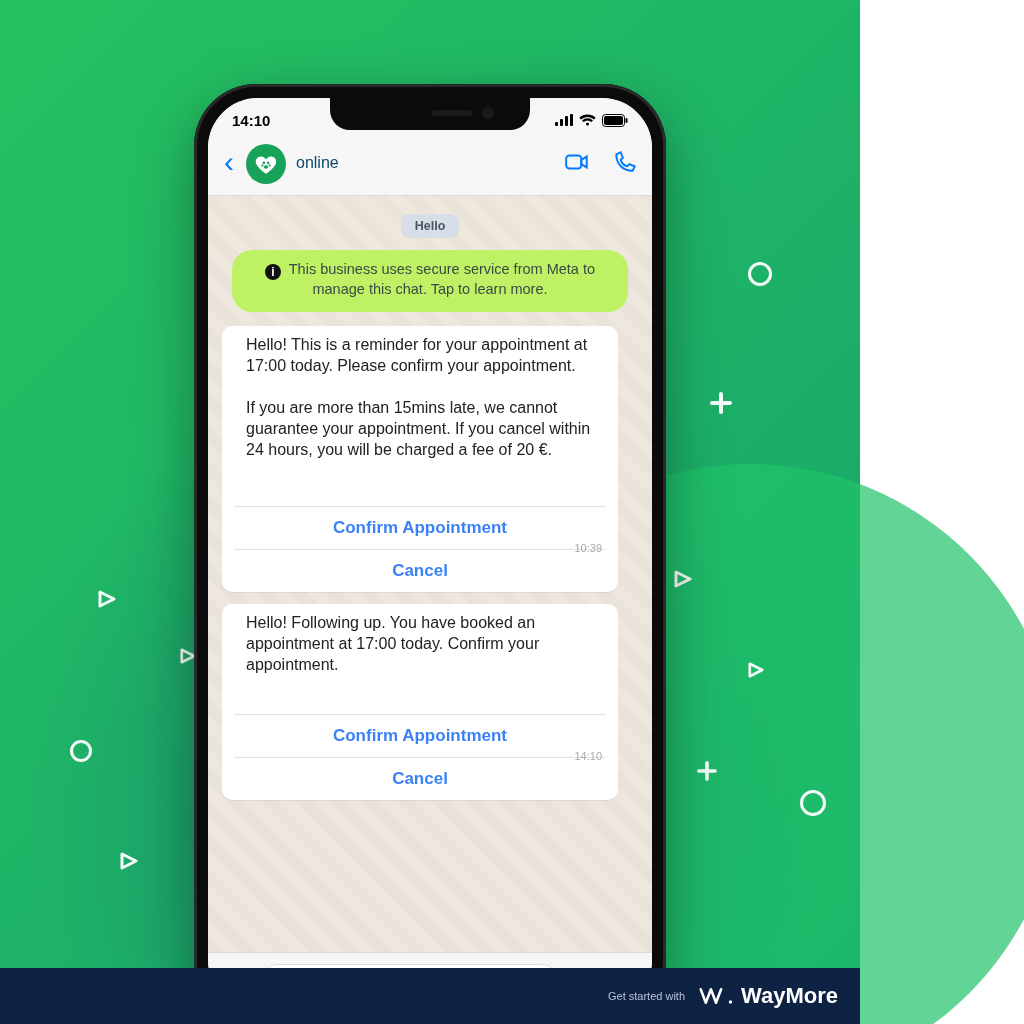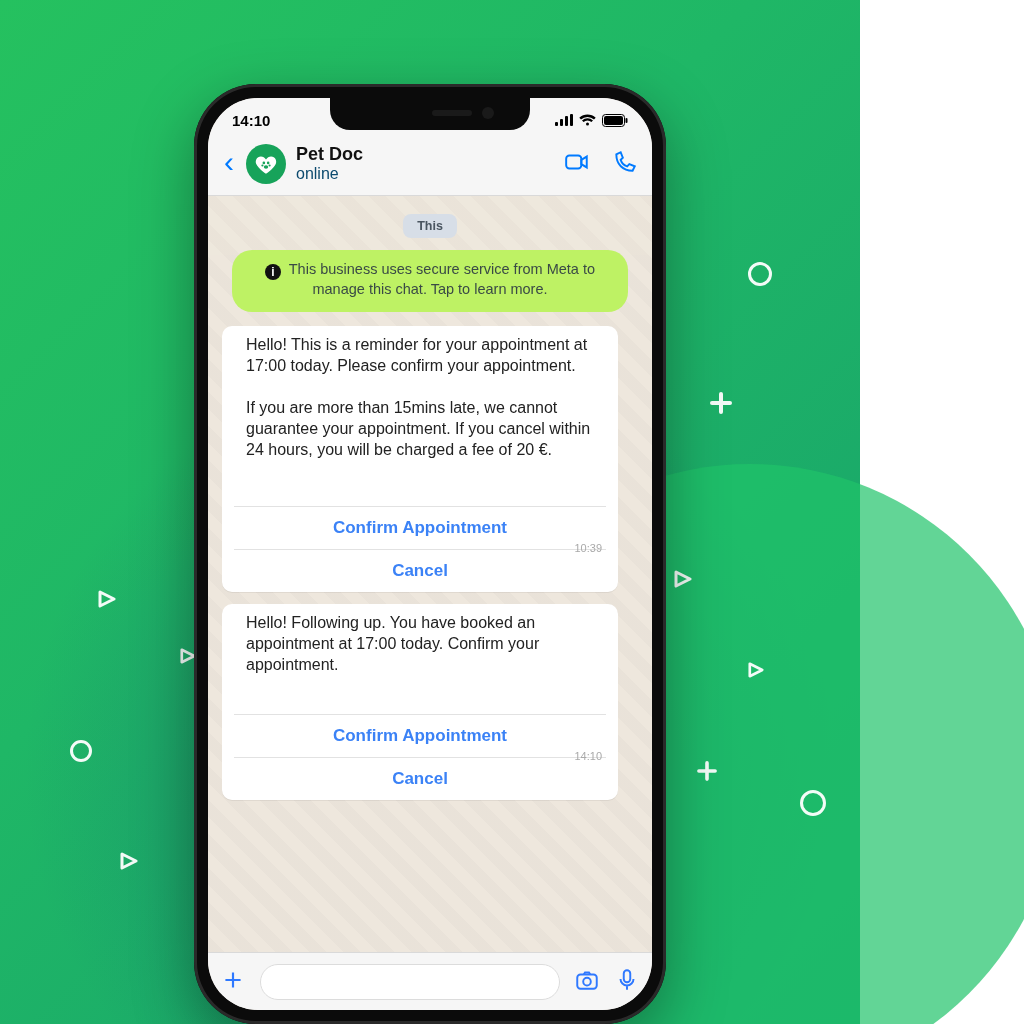--- a/index.html
+++ b/index.html
@@ -134,42 +134,41 @@
           <svg width="26" height="26" viewBox="0 0 24 24">
               <path d="M12 21s-7-4.5-9-9c-1.3-3 .5-7 4.3-7 2 0 3.4 1.1 4.7 2.8C13.3 6.1 14.7 5 16.7 5 20.5 5 22.3 9 21 12c-2 4.5-9 9-9 9z" fill="#fff"></path>
               <circle cx="10" cy="11" r="1.2" fill="#17a35a"></circle>
               <circle cx="14" cy="11" r="1.2" fill="#17a35a"></circle>
               <circle cx="8.7" cy="13.4" r="1" fill="#17a35a"></circle>
               <circle cx="15.3" cy="13.4" r="1" fill="#17a35a"></circle>
               <ellipse cx="12" cy="14.8" rx="2" ry="1.6" fill="#17a35a"></ellipse>
             </svg>
         </div>
         <div class="title-block">
-          <div class="title-name">Pet Doc</div>
           <div class="title-status">online</div>
         </div>
         <div class="nav-actions">
           <span>
             <svg viewBox="0 0 24 24" fill="none" stroke="#007aff" stroke-width="1.8">
                 <rect x="2" y="6" width="14" height="12" rx="3"></rect>
                 <path d="M16 10l5-3v10l-5-3z"></path>
               </svg>
           </span>
           <span>
             <svg viewBox="0 0 24 24" fill="none" stroke="#007aff" stroke-width="1.8">
                 <path d="M4 5c0 9 6 15 15 15l2-4-5-2-2 2c-3-1-5-3-6-6l2-2-2-5-4 2z"></path>
               </svg>
           </span>
         </div>
       </div>
 
       <div class="chat">
         <div class="chat-bg"></div>
         <div class="chat-inner">
-          <div class="date-pill">This</div>
+          <div class="date-pill">Hello</div>
 
           <div class="info-bubble">
             <span class="info-i">i</span>
             <span>This business uses secure service from Meta to manage this chat. Tap to learn more.</span>
           </div>
 
           <div class="bubble">
             <div class="text">Hello! This is a reminder for your appointment at 17:00 today. Please confirm your appointment.
 
 If you are more than 15mins late, we cannot guarantee your appointment. If you cancel within 24 hours, you will be charged a fee of 20 €.</div>
@@ -209,13 +208,23 @@
           <svg viewBox="0 0 24 24" fill="none" stroke="#2f79ff" stroke-width="1.8">
               <rect x="9" y="3" width="6" height="11" rx="3"></rect>
               <path d="M6 11a6 6 0 0012 0M12 17v4"></path>
             </svg>
         </span>
       </div>
 
     </div>
   </div>
 
+  <div class="footer">
+    <span class="hint">Get started with</span>
+    <span class="brand">
+      <svg viewBox="0 0 40 24" width="34">
+          <path d="M2 4l6 16 6-16 6 16 6-16" fill="none" stroke="#fff" stroke-width="3" stroke-linecap="round" stroke-linejoin="round"></path>
+          <circle cx="37" cy="19" r="2" fill="#fff"></circle>
+        </svg>
+      <span>WayMore</span>
+    </span>
+  </div>
 </div>
 
 </body></html>

